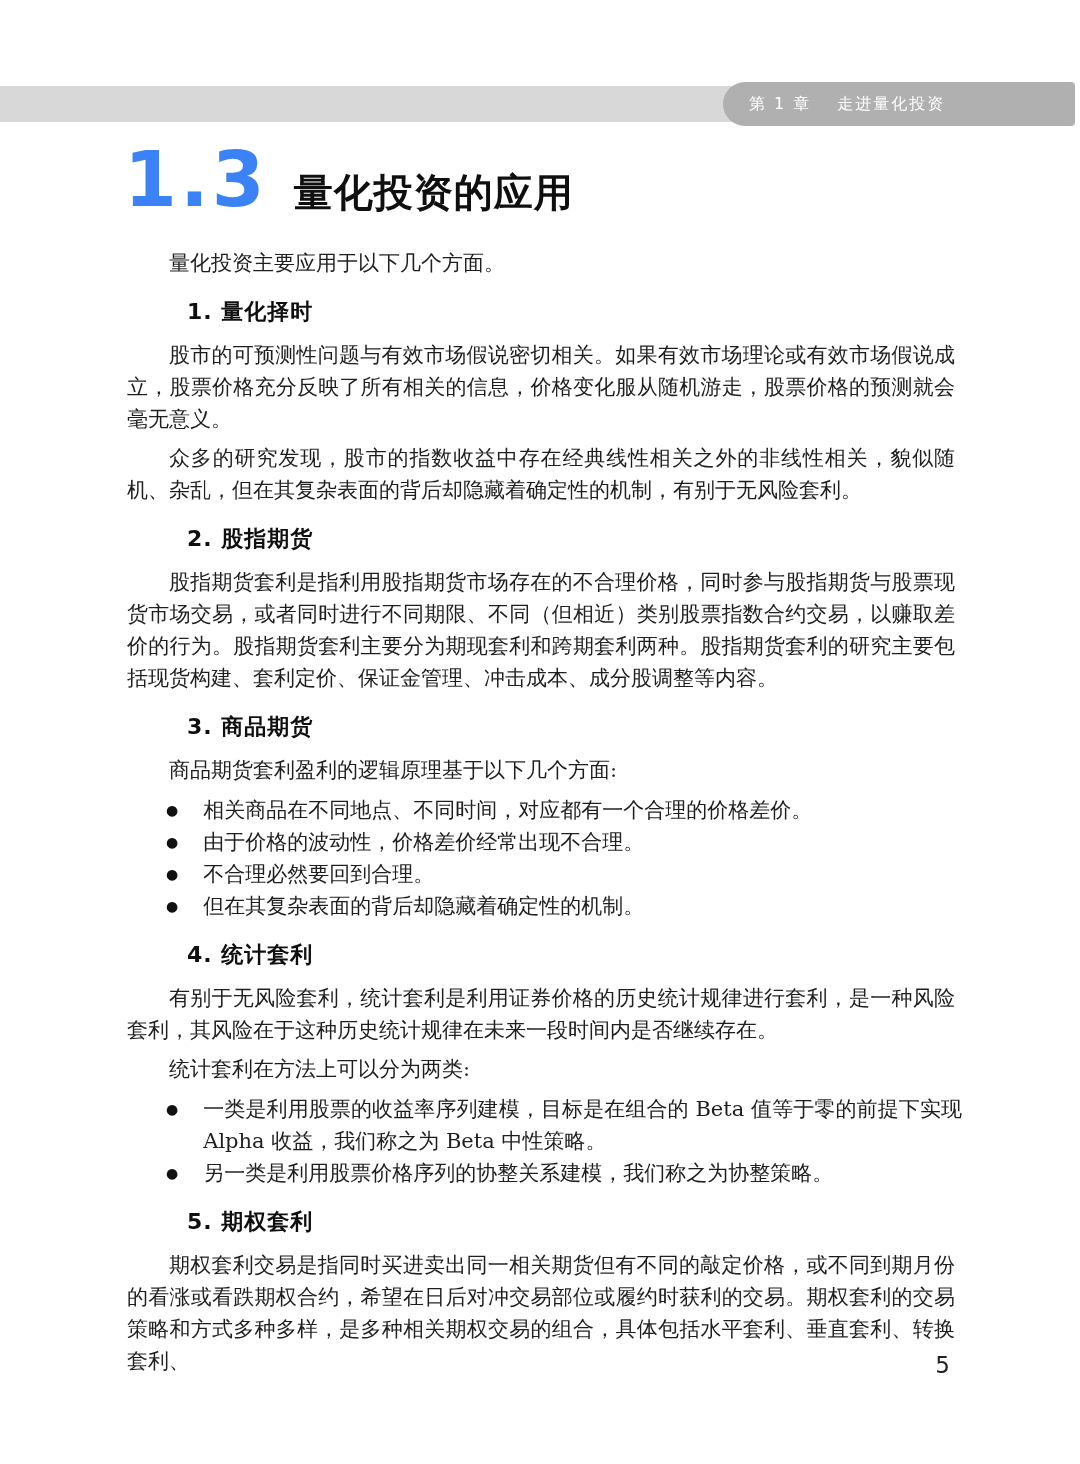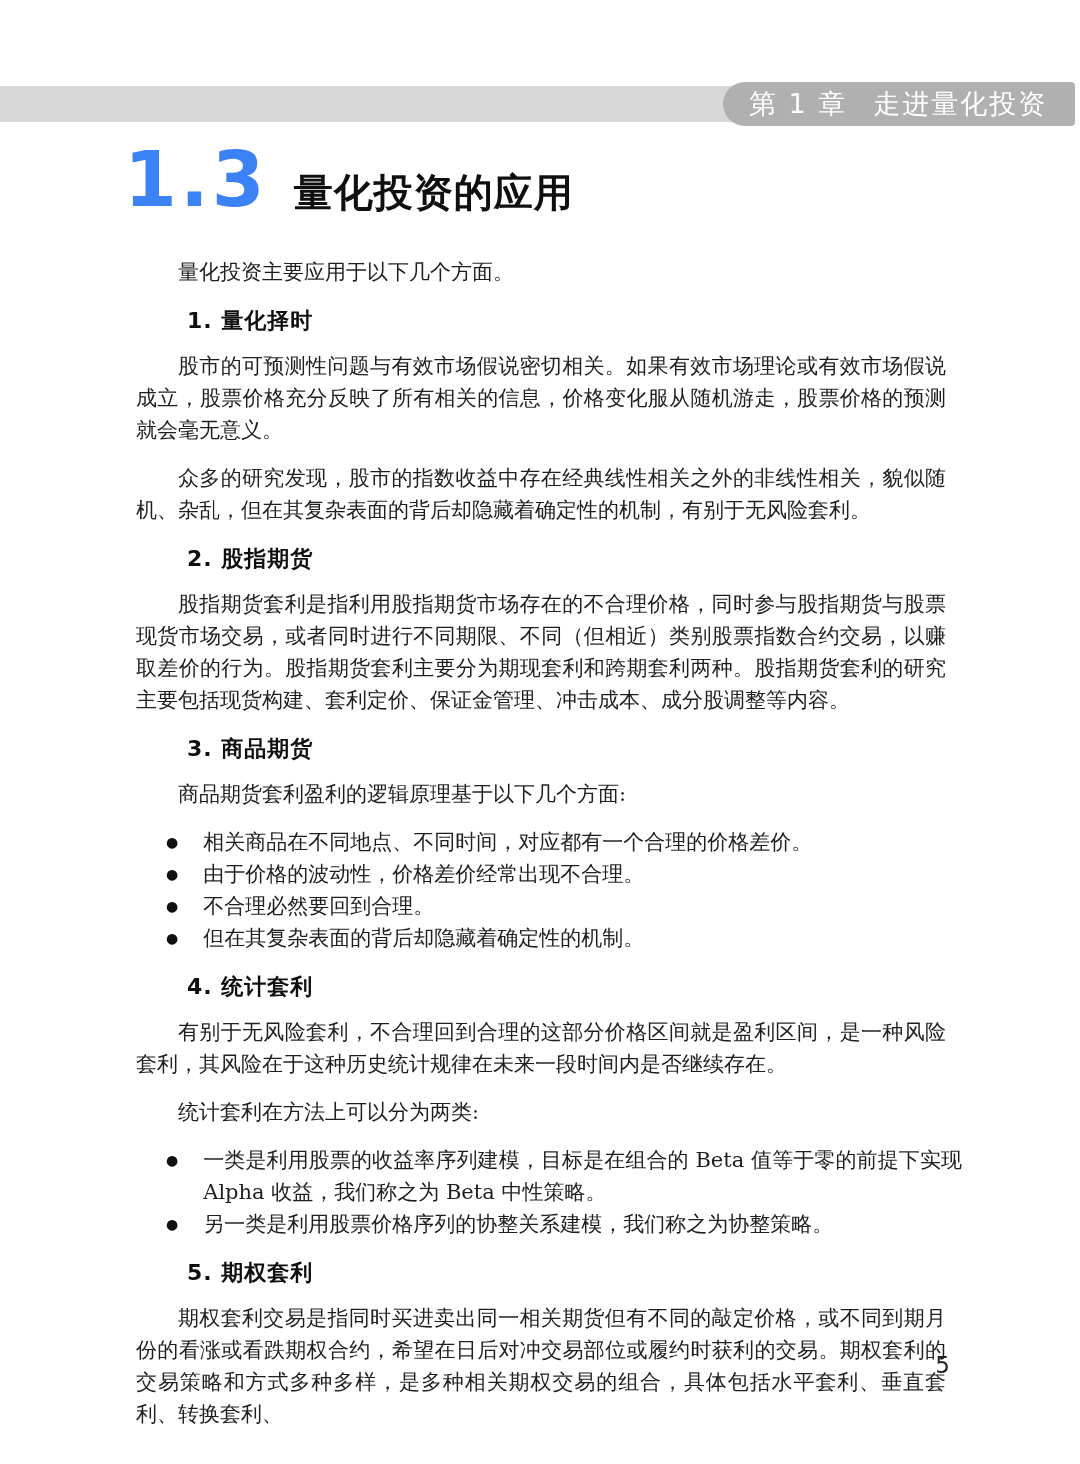--- a/index.html
+++ b/index.html
@@ -23,21 +23,21 @@
   .header-pill {
     position: absolute;
     top: -4px; right: 0;
     height: 44px;
     width: 352px;
     box-sizing: border-box;
     background: #b0b0b0;
     border-radius: 22px 4px 4px 22px;
     color: #ffffff;
     font-family: "DejaVu Sans", "Liberation Sans", sans-serif;
-    font-size: 27px;
+    font-size: 16px;
     letter-spacing: 2px;
     display: flex;
     align-items: center;
     padding-left: 26px;
   }
   .header-pill .chapter-label { margin-right: 26px; }
 
   
   .section-title {
     position: absolute;
@@ -65,21 +65,21 @@
   
   .content {
     position: absolute;
     top: 240px; left: 120px;
     width: 842px;
     font-size: 21px;
     line-height: 32px;
     text-align: justify;
     text-align-last: left;
   }
-  .content p { margin: 16px; }
+  .content p { margin: 7px; }
   .content p.indent { text-indent: 2em; }
 
   .content h3 {
     font-family: "DejaVu Sans", "Liberation Sans", sans-serif;
     font-weight: bold;
     font-size: 22px;
     line-height: 26px;
     color: #0f0f0f;
     margin: 20px 0 14px 67px;
     letter-spacing: 1px;
@@ -157,21 +157,21 @@
         <span class="blt">●</span>
         <span class="li-text">不合理必然要回到合理。</span>
       </li>
       <li>
         <span class="blt">●</span>
         <span class="li-text">但在其复杂表面的背后却隐藏着确定性的机制。</span>
       </li>
     </ul>
 
     <h3>4. 统计套利</h3>
-    <p class="indent">有别于无风险套利，不合理回到合理的这部分价格区间就是盈利区间，是一种风险套利，其风险在于这种历史统计规律在未来一段时间内是否继续存在。</p>
+    <p class="indent">有别于无风险套利，统计套利是利用证券价格的历史统计规律进行套利，是一种风险套利，其风险在于这种历史统计规律在未来一段时间内是否继续存在。</p>
     <p class="indent">统计套利在方法上可以分为两类:</p>
     <ul class="bullets">
       <li>
         <span class="blt">●</span>
         <span class="li-text">一类是利用股票的收益率序列建模，目标是在组合的 Beta 值等于零的前提下实现 Alpha 收益，我们称之为 Beta 中性策略。</span>
       </li>
       <li>
         <span class="blt">●</span>
         <span class="li-text">另一类是利用股票价格序列的协整关系建模，我们称之为协整策略。</span>
       </li>

